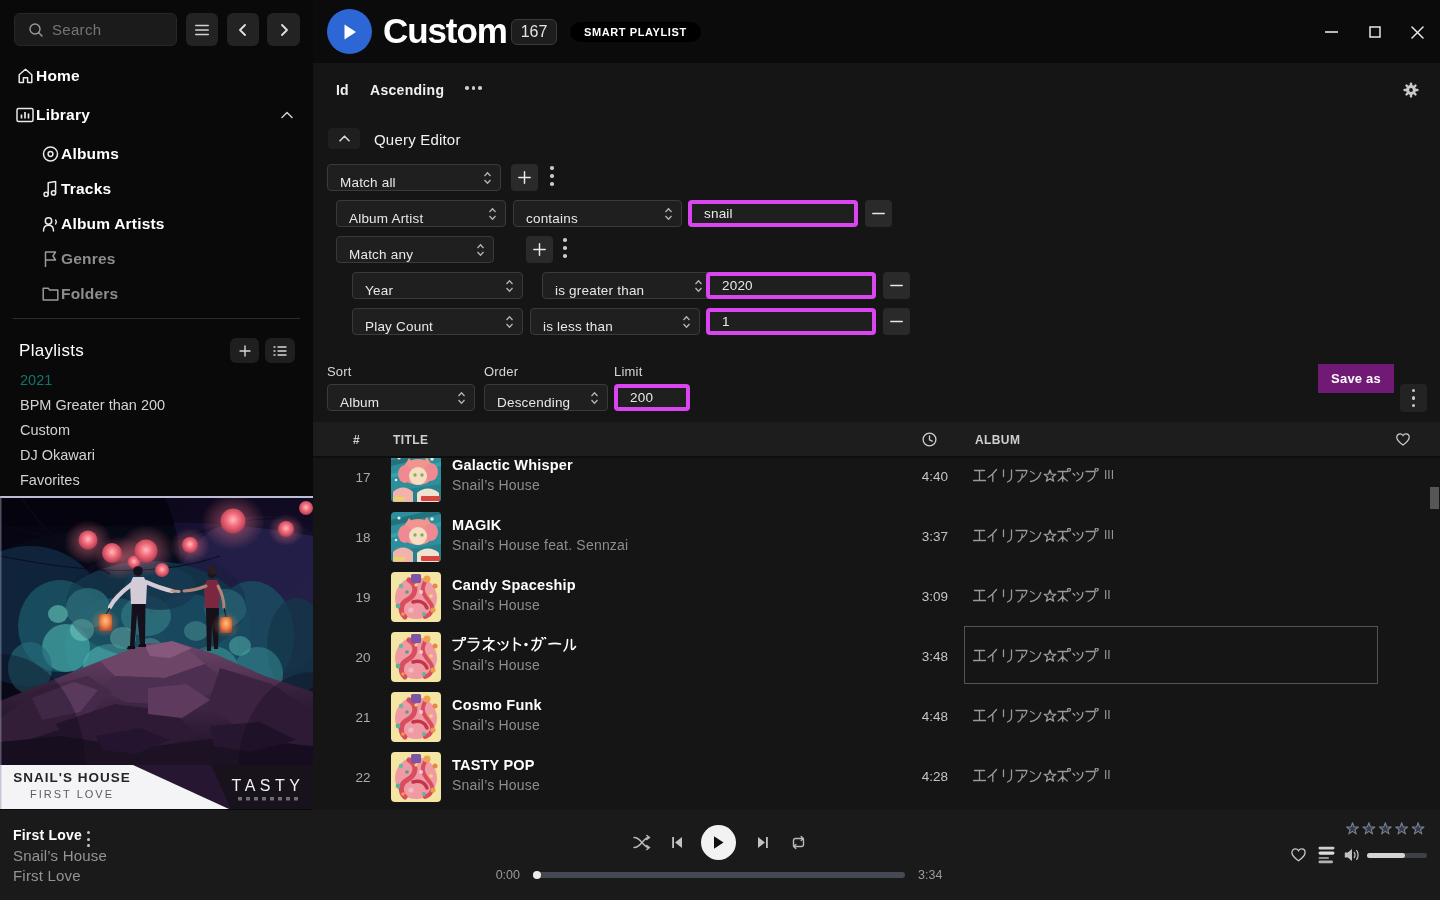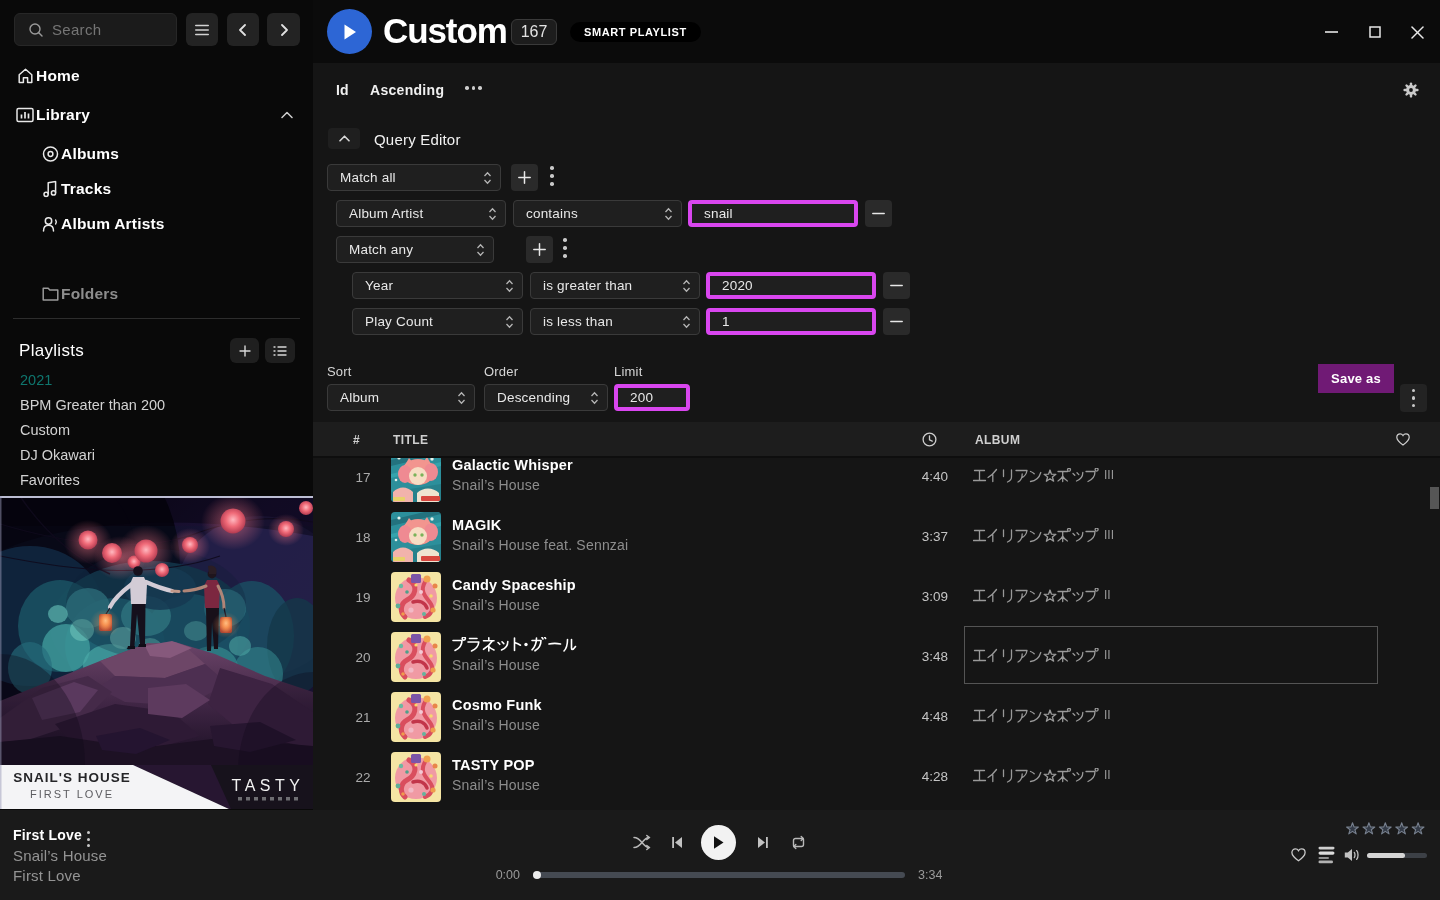--- a/index.html
+++ b/index.html
@@ -11,21 +11,21 @@
 .sbtn{position:absolute;background:#232323;border-radius:6px;display:flex;align-items:center;justify-content:center}
 #search{position:absolute;left:14px;top:13px;width:163px;height:33px;background:#1b1b1b;border:1px solid #272727;border-radius:6px;display:flex;align-items:center;padding-left:13px}
 #search span{color:#757575;font-size:15px;margin-left:8px;letter-spacing:.3px}
 .nav{position:absolute;left:0;width:313px;height:34px}
 .nav>*{position:absolute;top:50%;transform:translateY(-50%)}
 .nav .txt{font-size:15.5px;font-weight:700;letter-spacing:.2px}
 .gray{color:#8d8d8d}
 
 #main{position:absolute;left:313px;top:0;width:1127px;height:810px;background:#151515}
 #topband{position:absolute;left:0;top:0;width:1127px;height:63px;background:#0b0b0b}
-.sel{position:absolute;height:27px;background:#1f1f1f;border:1px solid #3a3a3a;border-radius:4px;color:#e8e8e8;font-size:13.5px;display:flex;align-items:center;padding:0 12px;letter-spacing:.2px}
+.sel{position:absolute;height:27px;background:#1f1f1f;border:1px solid #3a3a3a;border-radius:4px;color:#e8e8e8;font-size:13.5px;display:flex;align-items:flex-end;padding:0 12px;letter-spacing:.2px}
 .sel svg{position:absolute;right:8px;top:50%;margin-top:-7px}
 .inp{position:absolute;height:27px;background:#1f1f1f;border:4px solid #d946ef;border-radius:4px;color:#e8e8e8;font-size:13.5px;display:flex;align-items:center;padding:0 12px;letter-spacing:.2px}
 .sqb{position:absolute;width:27px;height:27px;background:#2a2a2a;border-radius:4px;display:flex;align-items:center;justify-content:center}
 .vdots{position:absolute;width:4px}
 .vdots i{display:block;width:3.5px;height:3.5px;border-radius:50%;background:#c9c9c9;margin:0 0 4.5px 0}
 .lbl{position:absolute;font-size:13px;color:#d6d6d6;letter-spacing:.2px}
 
 #thead{position:absolute;left:0;top:422px;width:1127px;height:36px;background:#1d1d1d;border-bottom:2px solid #0e0e0e;z-index:2}
 .hcell{position:absolute;top:0;height:36px;display:flex;align-items:center;font-size:12px;font-weight:700;color:#cfcfcf;letter-spacing:.4px}
 .rnum{position:absolute;width:40px;text-align:center;font-size:13.5px;color:#ababab}
@@ -174,20 +174,26 @@
   </div>
   <div class="nav" style="top:207px">
     <svg class="abs" style="left:42px" width="18" height="17" viewBox="0 0 18 17">
         <circle cx="6.5" cy="5.5" r="3.2" fill="none" stroke="#e8e8e8" stroke-width="1.5"></circle>
         <path d="M1.5 15.5 C1.5 11.5 4 9.8 6.5 9.8 C9 9.8 11.5 11.5 11.5 15.5" fill="none" stroke="#e8e8e8" stroke-width="1.5" stroke-linecap="round"></path>
         <path d="M13.6 4.5 C14.4 5.6 14.4 7.4 13.6 8.5" fill="none" stroke="#e8e8e8" stroke-width="1.4" stroke-linecap="round"></path>
         <path d="M15.6 2.8 C17.1 4.8 17.1 7.8 15.6 9.8" fill="none" stroke="#e8e8e8" stroke-width="1.4" stroke-linecap="round" opacity="0"></path>
       </svg>
     <span class="txt abs" style="left:61px">Album Artists</span>
   </div>
+  <div class="nav" style="top:242px">
+    <svg class="abs" style="left:43px" width="15" height="17" viewBox="0 0 15 17">
+        <path d="M2.5 16 L2.5 1.5 L12.5 1.5 L10 5.5 L12.5 9.5 L2.5 9.5" fill="none" stroke="#9a9a9a" stroke-width="1.5" stroke-linejoin="round" stroke-linecap="round"></path>
+      </svg>
+    <span class="txt abs gray" style="left:61px">Genres</span>
+  </div>
   <div class="nav" style="top:277px">
     <svg class="abs" style="left:42px" width="17" height="15" viewBox="0 0 17 15">
         <path d="M1.2 13.5 L1.2 1.8 L6.2 1.8 L7.8 3.6 L15.8 3.6 L15.8 13.5 Z" fill="none" stroke="#9a9a9a" stroke-width="1.5" stroke-linejoin="round"></path>
       </svg>
     <span class="txt abs gray" style="left:61px">Folders</span>
   </div>
 
   <div class="abs" style="left:13px;top:318px;width:287px;height:1px;background:#2d2d2d"></div>
 
   <div class="abs" style="left:19px;top:341px;font-size:17px;font-weight:400;letter-spacing:.3px">Playlists</div>
@@ -489,21 +495,21 @@
       <i></i>
     </div>
 
   <div class="sel" style="left:39px;top:272px;width:171px">
       <span>Year</span>
       <svg width="9" height="14" viewBox="0 0 9 14">
         <polyline points="1.5,5 4.5,1.8 7.5,5" fill="none" stroke="#b5b5b5" stroke-width="1.3"></polyline>
         <polyline points="1.5,9 4.5,12.2 7.5,9" fill="none" stroke="#b5b5b5" stroke-width="1.3"></polyline>
       </svg>
     </div>
-  <div class="sel" style="left:217px;top:272px;width:170px">
+  <div class="sel" style="left:229px;top:272px;width:170px">
       <span>is greater than</span>
       <svg width="9" height="14" viewBox="0 0 9 14">
         <polyline points="1.5,5 4.5,1.8 7.5,5" fill="none" stroke="#b5b5b5" stroke-width="1.3"></polyline>
         <polyline points="1.5,9 4.5,12.2 7.5,9" fill="none" stroke="#b5b5b5" stroke-width="1.3"></polyline>
       </svg>
     </div>
   <div class="inp" style="left:393px;top:272px;width:170px">2020</div>
   <div class="sqb" style="left:570px;top:272px">
       <svg width="13" height="13" viewBox="0 0 13 13">
         <line x1="0.8" y1="6.5" x2="12.2" y2="6.5" stroke="#e8e8e8" stroke-width="1.5" stroke-linecap="round"></line>

